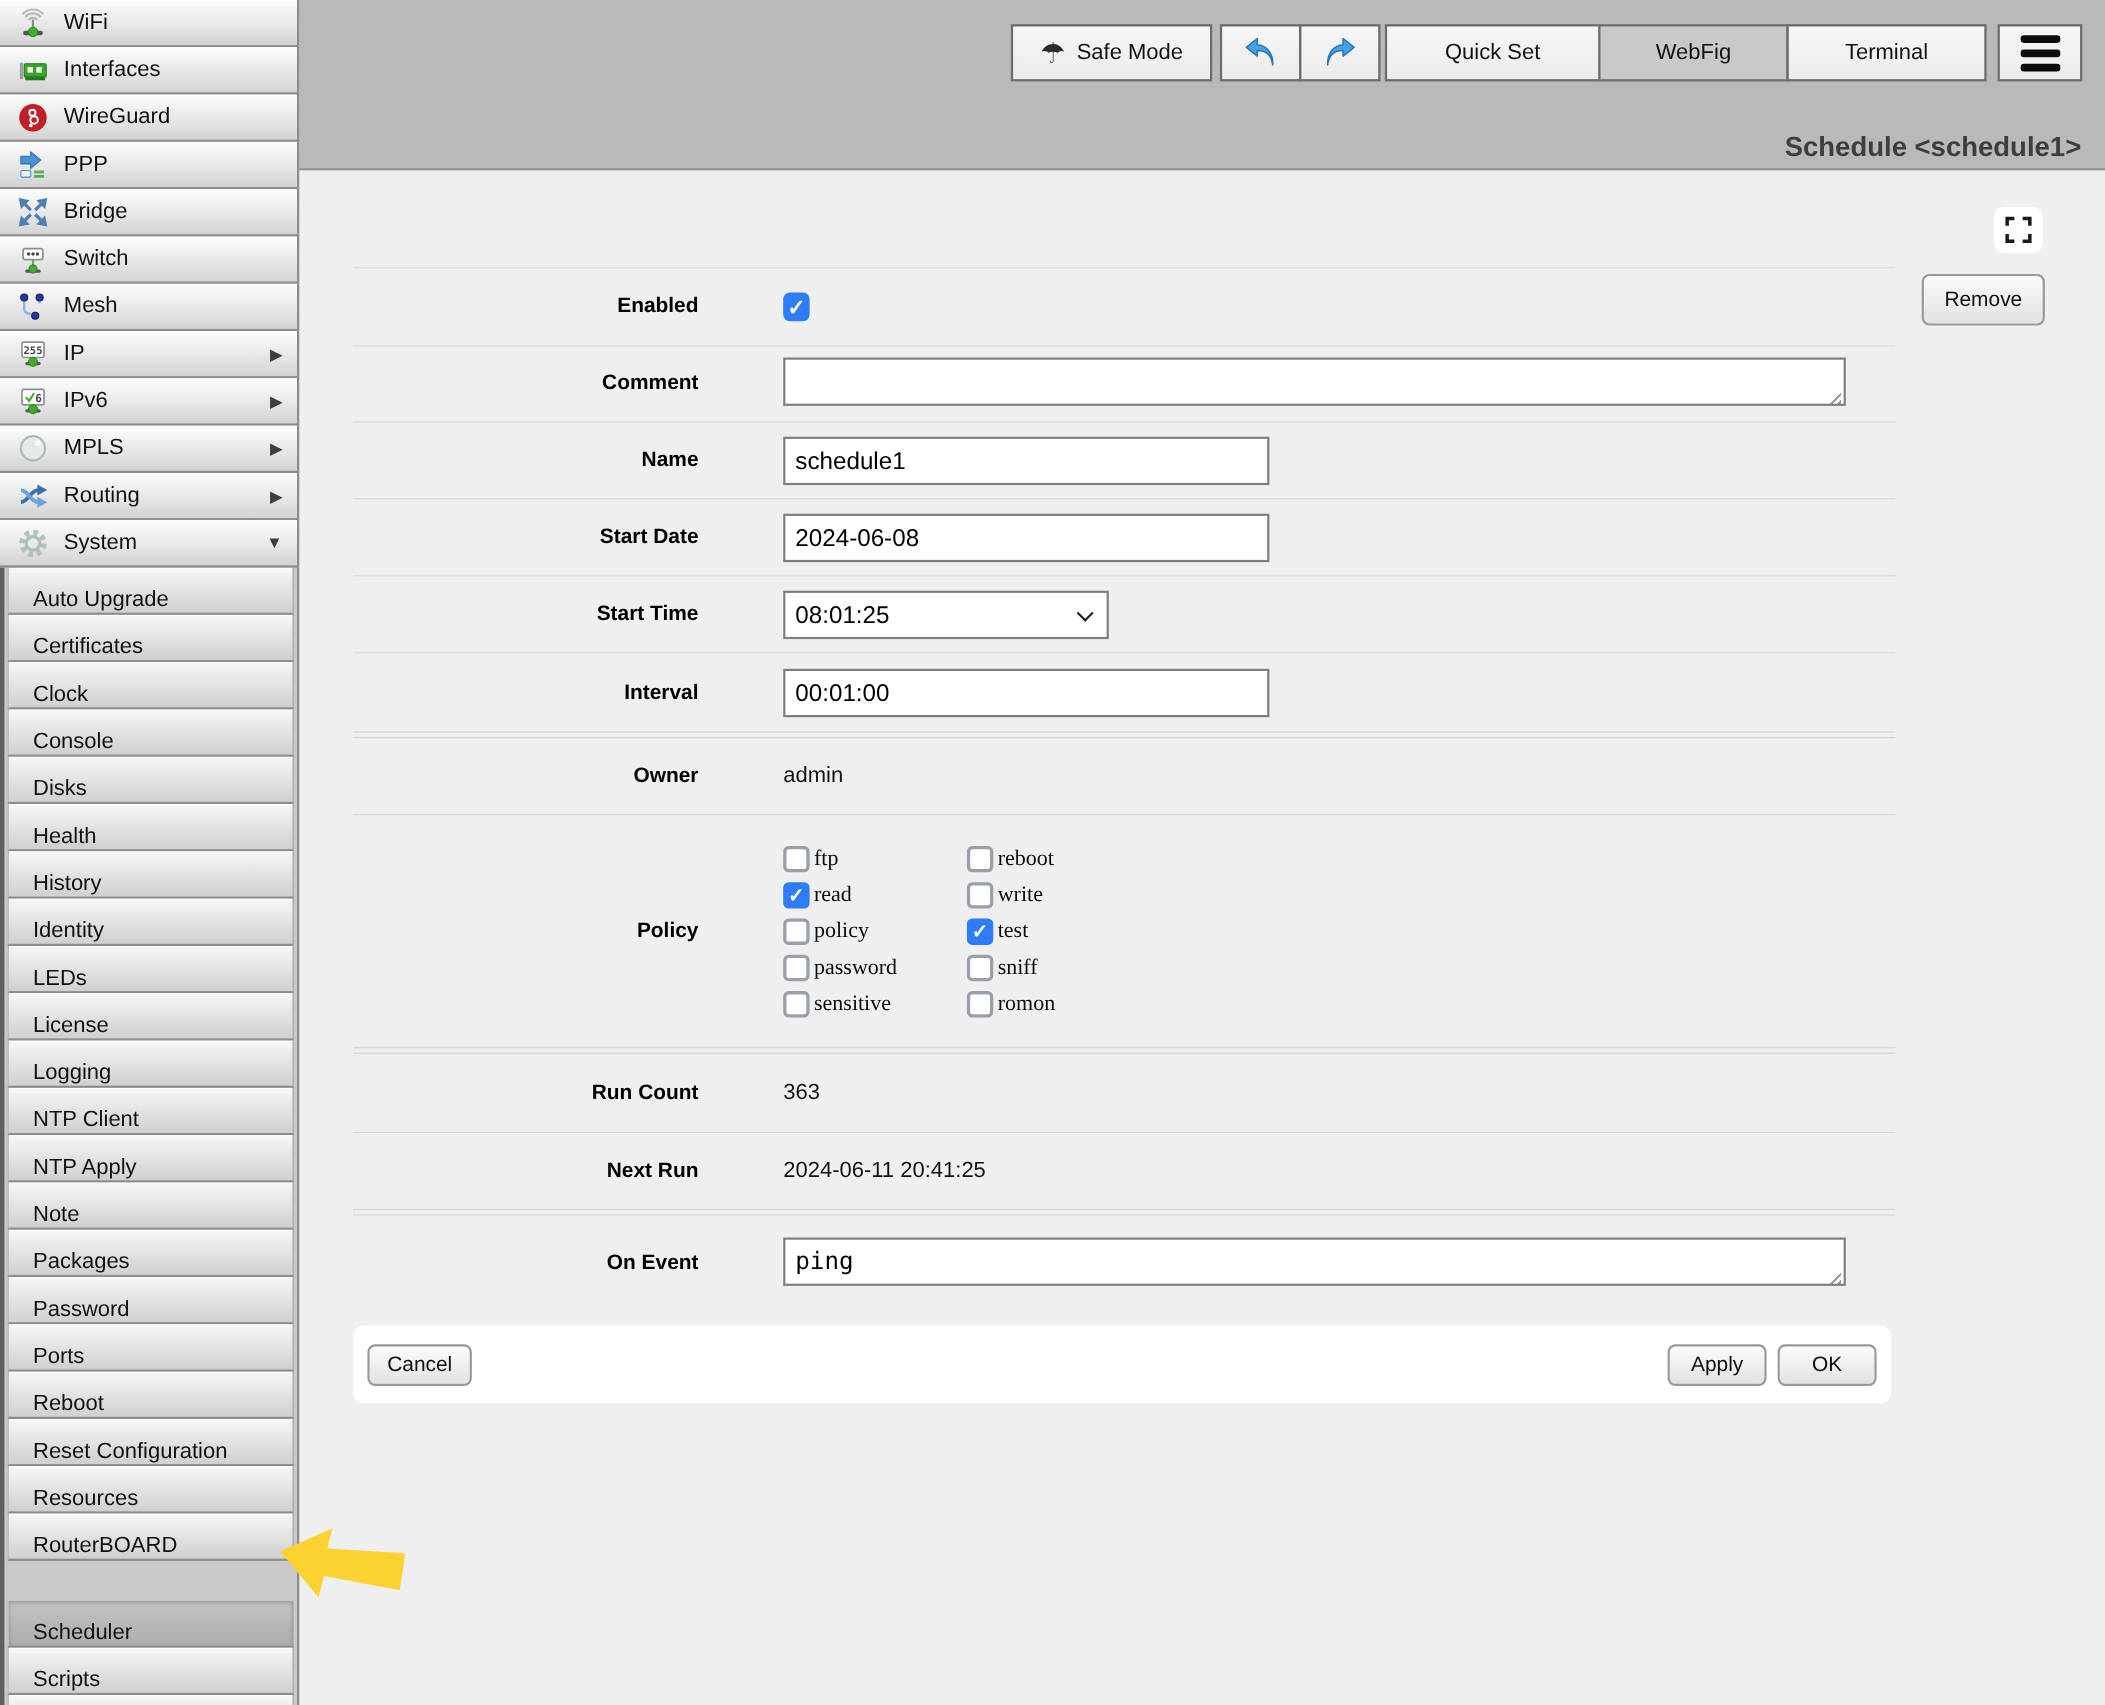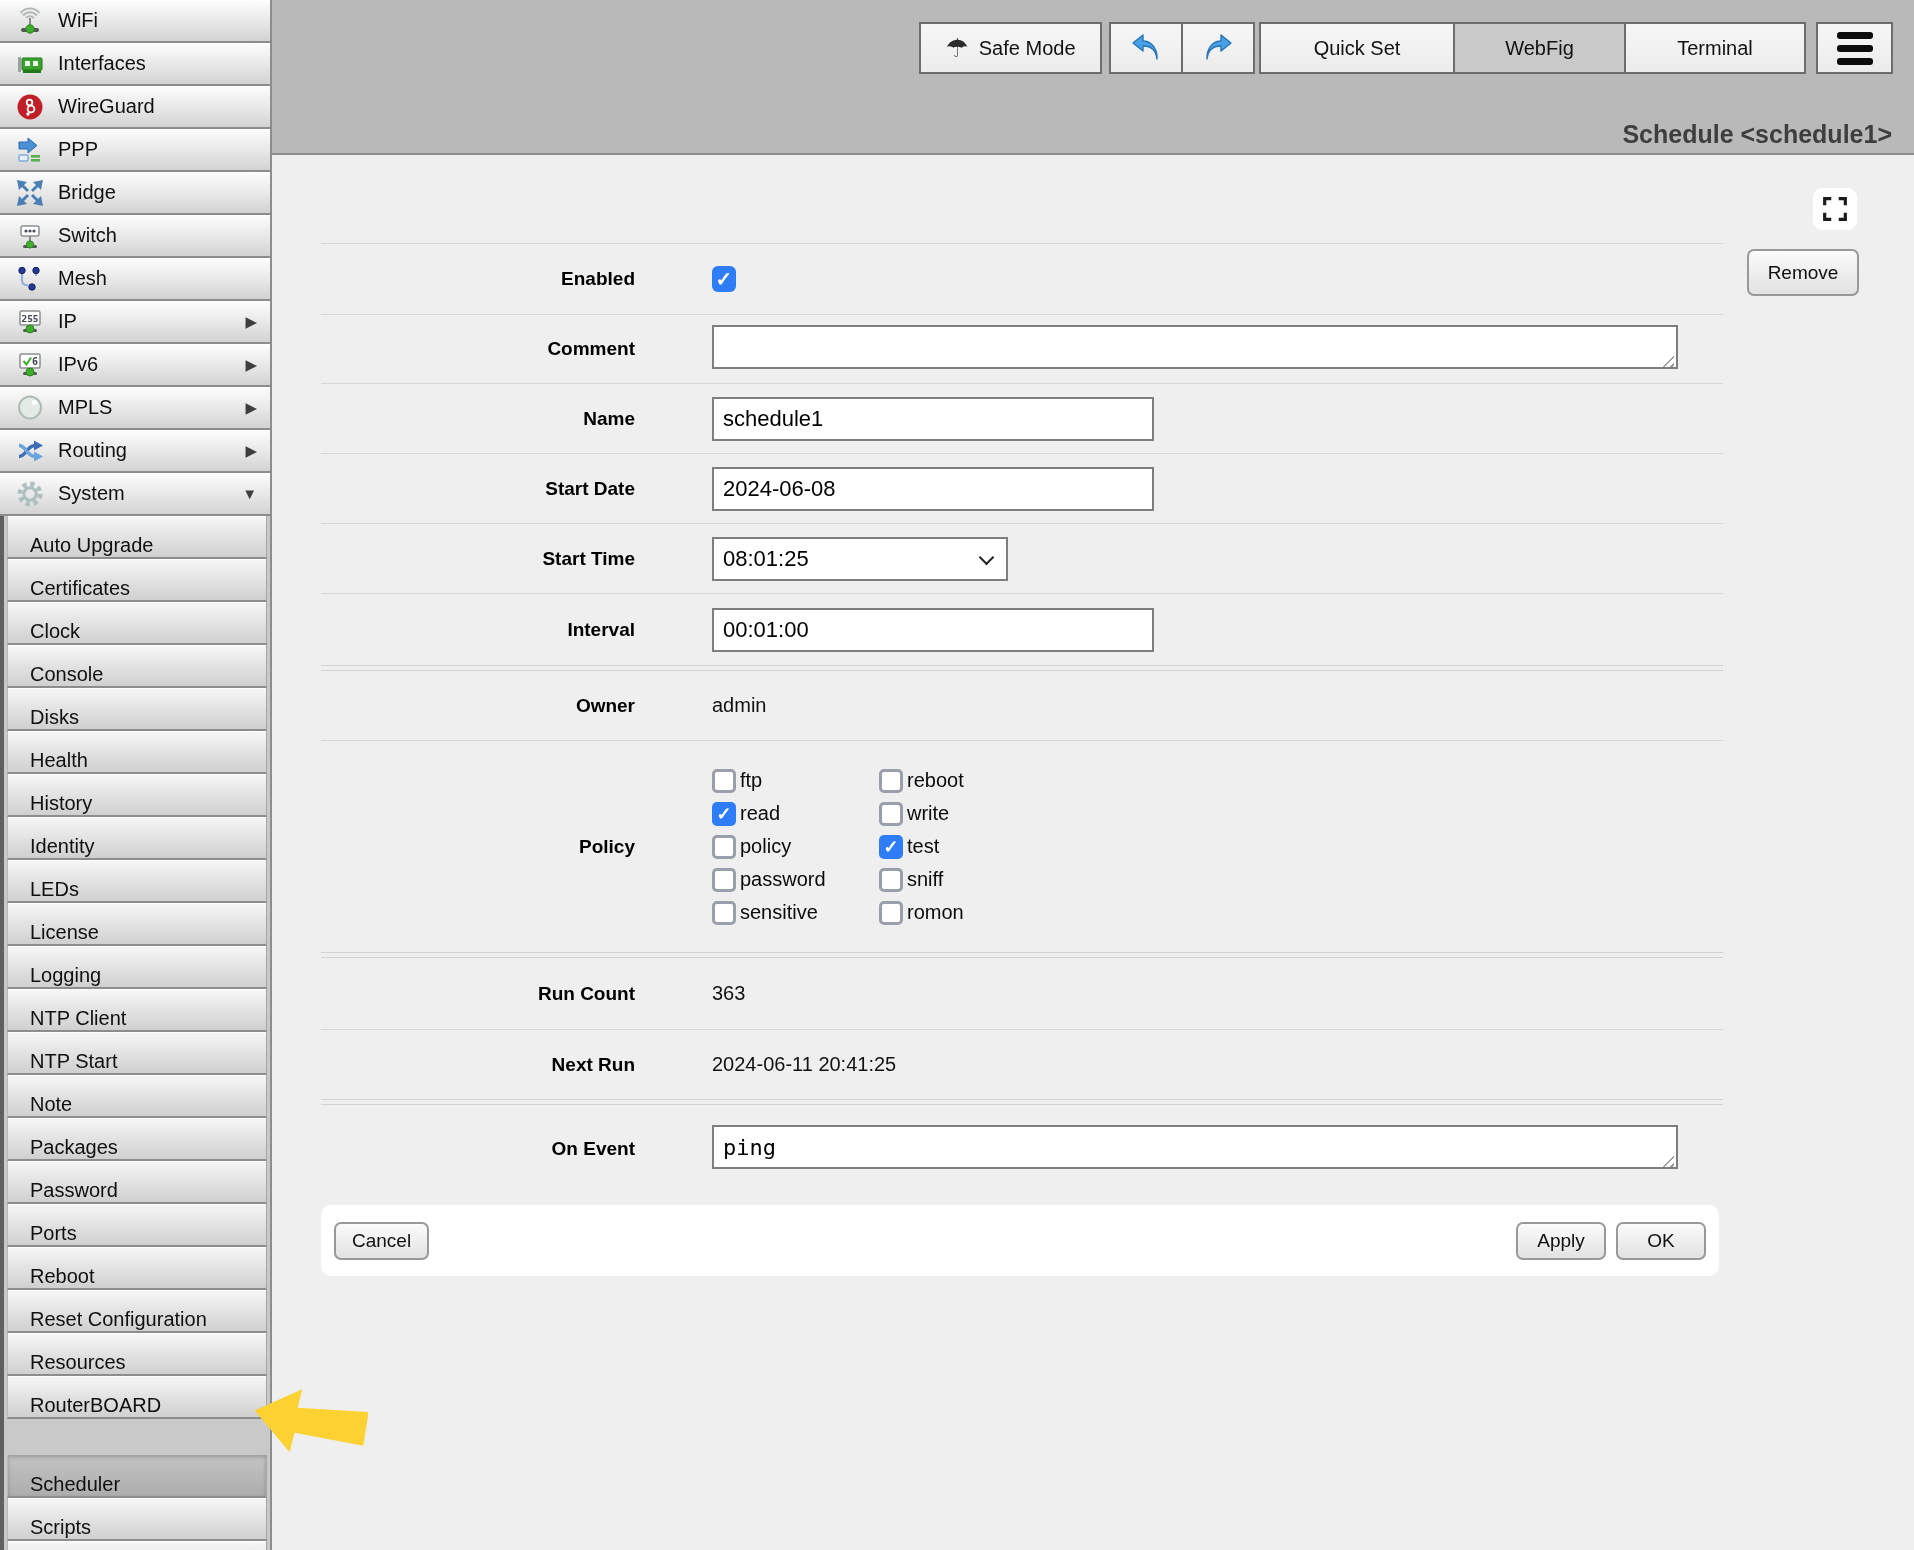--- a/index.html
+++ b/index.html
@@ -78,21 +78,21 @@
     border-bottom:2.5px solid #222;transform:rotate(45deg);pointer-events:none;}
 
   
   .cb{width:24px;height:24px;border:3px solid #99a0ac;border-radius:5px;background:#fff;
     display:inline-flex;align-items:center;justify-content:center;flex:0 0 24px;}
   .cb.checked{border:none;background:#2e7df6;color:#fff;font-size:18px;font-weight:bold;}
   .cb.checked::after{content:"✓";}
   .cb.big{width:26px;height:26px;border-radius:6px;font-size:20px;}
 
   .pgrid{display:grid;grid-template-columns:167px 230px;row-gap:9px;}
-  .pcell{display:flex;align-items:center;gap:4px;}
+  .pcell{display:flex;align-items:center;gap:4px;font-family:Liberation Serif, serif;}
   .plabel{font-size:20px;color:#0b0b0b;}
 
   .btnbar{margin-top:12px;width:1398px;height:71px;background:#fff;border-radius:10px;
     display:flex;align-items:center;padding:0 13px;}
   .btnbar .pushbtn{height:38px;min-width:90px;padding:0 16px;}
   .spacer{flex:1;}
   .gap10{margin-left:10px;}
 
   
   .pointer-arrow{position:absolute;left:250px;top:1383px;width:118px;height:82px;z-index:30;pointer-events:none;}
@@ -311,21 +311,21 @@
 
   <div class="sub-item">
     <span class="lbl">Logging</span>
   </div>
 
   <div class="sub-item">
     <span class="lbl">NTP Client</span>
   </div>
 
   <div class="sub-item">
-    <span class="lbl">NTP Start</span>
+    <span class="lbl">NTP Apply</span>
   </div>
 
   <div class="sub-item">
     <span class="lbl">Note</span>
   </div>
 
   <div class="sub-item">
     <span class="lbl">Packages</span>
   </div>
 

